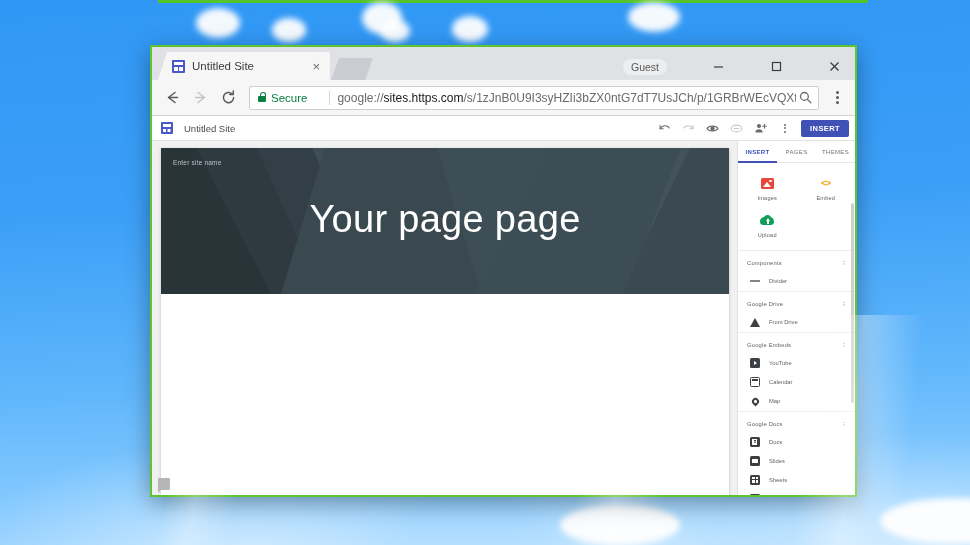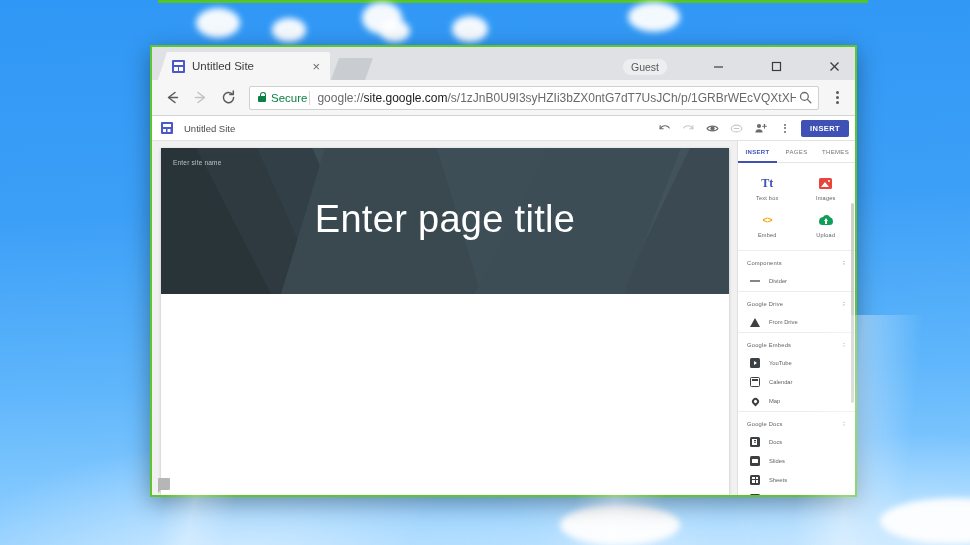--- a/index.html
+++ b/index.html
@@ -199,21 +199,21 @@
     position: absolute;
     left: 1.6px; top: -4px;
     width: 4.8px; height: 5px;
     border: 1.5px solid #0b8043;
     border-bottom: none;
     border-radius: 3px 3px 0 0;
   }
   .secure-word {
     font-size: 11.5px;
     color: #0b8043;
-    margin-right: 2px;
+    margin-right: 22px;
     white-space: nowrap;
   }
   .url-sep {
     width: 1px; height: 14px;
     background: #d6d6d6;
     margin-right: 7px;
   }
   .url {
     font-size: 12px;
     color: #1a1a1a;
@@ -603,21 +603,21 @@
         <svg width="17" height="17" viewBox="0 0 17 17">
             <path d="M13.6 8.5a5.1 5.1 0 1 1-1.6-3.7" fill="none" stroke="currentColor" stroke-width="1.5" stroke-linecap="round"></path>
             <path d="M13.3 1.9 L13.3 5.4 L9.8 5.4" fill="none" stroke="currentColor" stroke-width="1.5" stroke-linecap="round" stroke-linejoin="round"></path>
           </svg>
       </span>
 
       <div class="omnibox">
         <span class="lock"></span>
         <span class="secure-word">Secure</span>
         <span class="url-sep"></span>
-        <span class="url"><span class="scheme">google://</span><span class="host">site.google.com</span><span class="path">/s/1zJnB0U9I3syHZIi3bZX0ntG7dT7UsJCh/p/1GRBrWEcVQXtXHqW…</span></span>
+        <span class="url"><span class="scheme">google://</span><span class="host">sites.https.com</span><span class="path">/s/1zJnB0U9I3syHZIi3bZX0ntG7dT7UsJCh/p/1GRBrWEcVQXtXHqW…</span></span>
         <span class="omni-icon">
           <svg width="13" height="13" viewBox="0 0 13 13">
               <circle cx="5.4" cy="5.4" r="3.9" fill="none" stroke="currentColor" stroke-width="1.3"></circle>
               <line x1="8.4" y1="8.4" x2="11.8" y2="11.8" stroke="currentColor" stroke-width="1.3" stroke-linecap="round"></line>
             </svg>
         </span>
       </div>
 
       <span class="menu-dots">
           <i></i>
@@ -686,42 +686,36 @@
               <div class="facet" style="left:0; top:0; width:100%; height:100%; background:#3e4e57;"></div>
               <div class="facet" style="left:0; top:0; width:150px; height:146px; background:#2e3a40;"></div>
               <div class="facet" style="left:96px; top:0; width:120px; height:146px; background:#333f46; clip-path:polygon(0 0, 46% 0, 100% 100%, 54% 100%);"></div>
               <div class="facet" style="left:120px; top:0; width:200px; height:146px; background:#3a4950; clip-path:polygon(22% 0, 78% 0, 100% 100%, 0 100%);"></div>
               <div class="facet" style="left:0; top:0; width:110px; height:146px; background:#293439; clip-path:polygon(0 0, 32% 0, 100% 100%, 0 100%);"></div>
               <div class="facet" style="right:0; top:0; width:250px; height:146px; background:#43535b; clip-path:polygon(56% 0, 100% 0, 100% 100%, 0 100%);"></div>
               <div class="facet" style="right:0; top:0; width:130px; height:146px; background:#3b4a52; clip-path:polygon(70% 0, 100% 0, 100% 100%, 16% 100%);"></div>
               <div class="facet" style="left:300px; top:0; width:220px; height:146px; background:#3d4d55; clip-path:polygon(40% 0, 100% 0, 74% 100%, 6% 100%);"></div>
 
               <span class="banner-sitename">Enter site name</span>
-              <div class="banner-title">Enter page title</div>
+              <div class="banner-title">Your page page</div>
             </div>
             <div class="sheet-blank"></div>
           </div>
           <span class="feedback-ico"></span>
         </div>
 
         <div class="panel">
           <div class="panel-tabs">
             <div class="panel-tab active">INSERT</div>
             <div class="panel-tab">PAGES</div>
             <div class="panel-tab">THEMES</div>
           </div>
 
           <div class="panel-scroll">
             <div class="quick-grid">
-              <div class="quick-item">
-                <span class="qi-glyph">
-                    <span class="tt-glyph">Tt</span>
-                  </span>
-                <span class="quick-label">Text box</span>
-              </div>
               <div class="quick-item">
                 <span class="qi-glyph">
                     <span class="img-glyph"></span>
                   </span>
                 <span class="quick-label">Images</span>
               </div>
               <div class="quick-item">
                 <span class="qi-glyph">
                     <span class="embed-glyph">&lt;&gt;</span>
                   </span>

